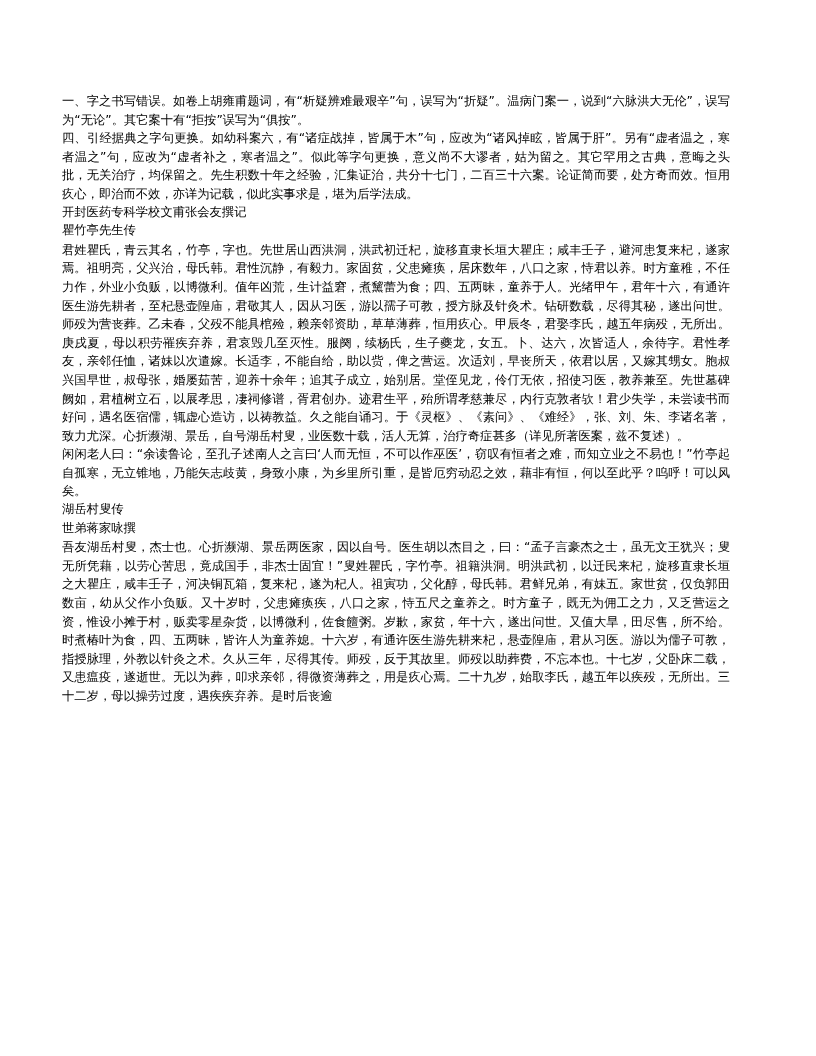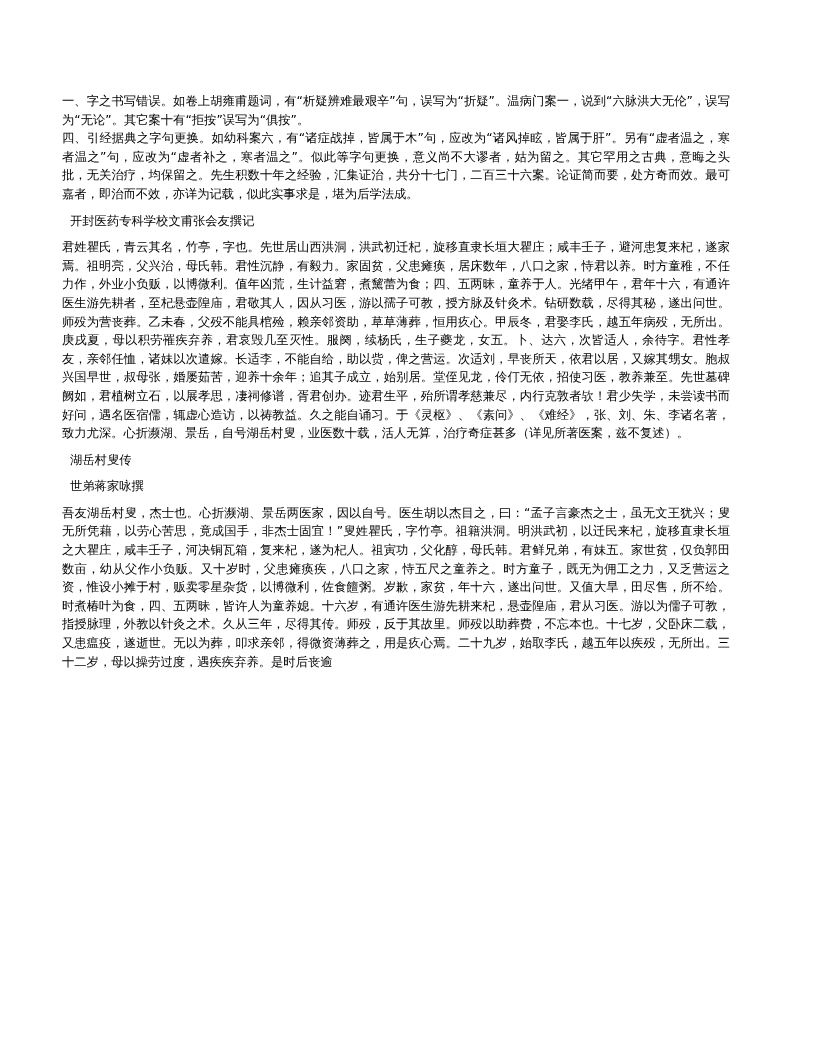--- a/index.html
+++ b/index.html
@@ -27,31 +27,34 @@
     line-height: 18.6px;
     text-align: justify;
     text-justify: inter-ideograph;
   }
   p.para {
     margin: 0;
     padding: 0;
     text-indent: 0;
   }
   .line {
-    margin: 8px;
+    margin: 0;
     padding: 0;
     white-space: pre-wrap;
+    font-family: Liberation Mono, monospace;
   }
 </style>
 </head>
 <body>
 
 <div class="page">
   <div class="doc-body">
     <p class="para">一、字之书写错误。如卷上胡雍甫题词，有“析疑辨难最艰辛”句，误写为“折疑”。温病门案一，说到“六脉洪大无伦”，误写为“无论”。其它案十有“拒按”误写为“俱按”。</p>
-    <p class="para">四、引经据典之字句更换。如幼科案六，有“诸症战掉，皆属于木”句，应改为“诸风掉眩，皆属于肝”。另有“虚者温之，寒者温之”句，应改为“虚者补之，寒者温之”。似此等字句更换，意义尚不大谬者，姑为留之。其它罕用之古典，意晦之头批，无关治疗，均保留之。先生积数十年之经验，汇集证治，共分十七门，二百三十六案。论证简而要，处方奇而效。最可嘉者，即治而不效，亦详为记载，似此实事求是，堪为后学法成。</p>
+    <p class="para">四、引经据典之字句更换。如幼科案六，有“诸症战掉，皆属于木”句，应改为“诸风掉眩，皆属于肝”。另有“虚者温之，寒者温之”句，应改为“虚者补之，寒者温之”。似此等字句更换，意义尚不大谬者，姑为留之。其它罕用之古典，意晦之头批，无关治疗，均保留之。先生积数十年之经验，汇集证治，共分十七门，二百三十六案。论证简而要，处方奇而效。恒用疚心，即治而不效，亦详为记载，似此实事求是，堪为后学法成。</p>
     <p class="line">开封医药专科学校文甫张会友撰记</p>
+    <p class="line">瞿竹亭先生传</p>
     <p class="para">君姓瞿氏，青云其名，竹亭，字也。先世居山西洪洞，洪武初迁杞，旋移直隶长垣大瞿庄；咸丰壬子，避河患复来杞，遂家焉。祖明亮，父兴治，母氏韩。君性沉静，有毅力。家固贫，父患瘫痪，居床数年，八口之家，恃君以养。时方童稚，不任力作，外业小负贩，以博微利。值年凶荒，生计益窘，煮黧蕾为食；四、五两昧，童养于人。光绪甲午，君年十六，有通许医生游先耕者，至杞悬壶隍庙，君敬其人，因从习医，游以孺子可教，授方脉及针灸术。钻研数载，尽得其秘，遂出问世。师殁为营丧葬。乙未春，父殁不能具棺殓，赖亲邻资助，草草薄葬，恒用疚心。甲辰冬，君娶李氏，越五年病殁，无所出。庚戌夏，母以积劳罹疾弃养，君哀毁几至灭性。服阕，续杨氏，生子夔龙，女五。卜、达六，次皆适人，余待字。君性孝友，亲邻任恤，诸妹以次遣嫁。长适李，不能自给，助以赀，俾之营运。次适刘，早丧所天，依君以居，又嫁其甥女。胞叔兴国早世，叔母张，婚屡茹苦，迎养十余年；追其子成立，始别居。堂侄见龙，伶仃无依，招使习医，教养兼至。先世墓碑阙如，君植树立石，以展孝思，凄祠修谱，胥君创办。迹君生平，殆所谓孝慈兼尽，内行克敦者欤！君少失学，未尝读书而好问，遇名医宿儒，辄虚心造访，以祷教益。久之能自诵习。于《灵枢》、《素问》、《难经》，张、刘、朱、李诸名著，致力尤深。心折濒湖、景岳，自号湖岳村叟，业医数十载，活人无算，治疗奇症甚多（详见所著医案，兹不复述）。</p>
+    <p class="para">闲闲老人曰：“余读鲁论，至孔子述南人之言曰‘人而无恒，不可以作巫医’，窃叹有恒者之难，而知立业之不易也！”竹亭起自孤寒，无立锥地，乃能矢志歧黄，身致小康，为乡里所引重，是皆厄穷动忍之效，藉非有恒，何以至此乎？呜呼！可以风矣。</p>
     <p class="line">湖岳村叟传</p>
     <p class="line">世弟蒋家咏撰</p>
     <p class="para">吾友湖岳村叟，杰士也。心折濒湖、景岳两医家，因以自号。医生胡以杰目之，曰：“孟子言豪杰之士，虽无文王犹兴；叟无所凭藉，以劳心苦思，竟成国手，非杰士固宜！”叟姓瞿氏，字竹亭。祖籍洪洞。明洪武初，以迁民来杞，旋移直隶长垣之大瞿庄，咸丰壬子，河决铜瓦箱，复来杞，遂为杞人。祖寅功，父化醇，母氏韩。君鲜兄弟，有妹五。家世贫，仅负郭田数亩，幼从父作小负贩。又十岁时，父患瘫痪疾，八口之家，恃五尺之童养之。时方童子，既无为佣工之力，又乏营运之资，惟设小摊于村，贩卖零星杂货，以博微利，佐食饘粥。岁歉，家贫，年十六，遂出问世。又值大旱，田尽售，所不给。时煮椿叶为食，四、五两昧，皆许人为童养媳。十六岁，有通许医生游先耕来杞，悬壶隍庙，君从习医。游以为儒子可教，指授脉理，外教以针灸之术。久从三年，尽得其传。师殁，反于其故里。师殁以助葬费，不忘本也。十七岁，父卧床二载，又患瘟疫，遂逝世。无以为葬，叩求亲邻，得微资薄葬之，用是疚心焉。二十九岁，始取李氏，越五年以疾殁，无所出。三十二岁，母以操劳过度，遇疾疾弃养。是时后丧逾</p>
   </div>
 </div>
 
 </body></html>

